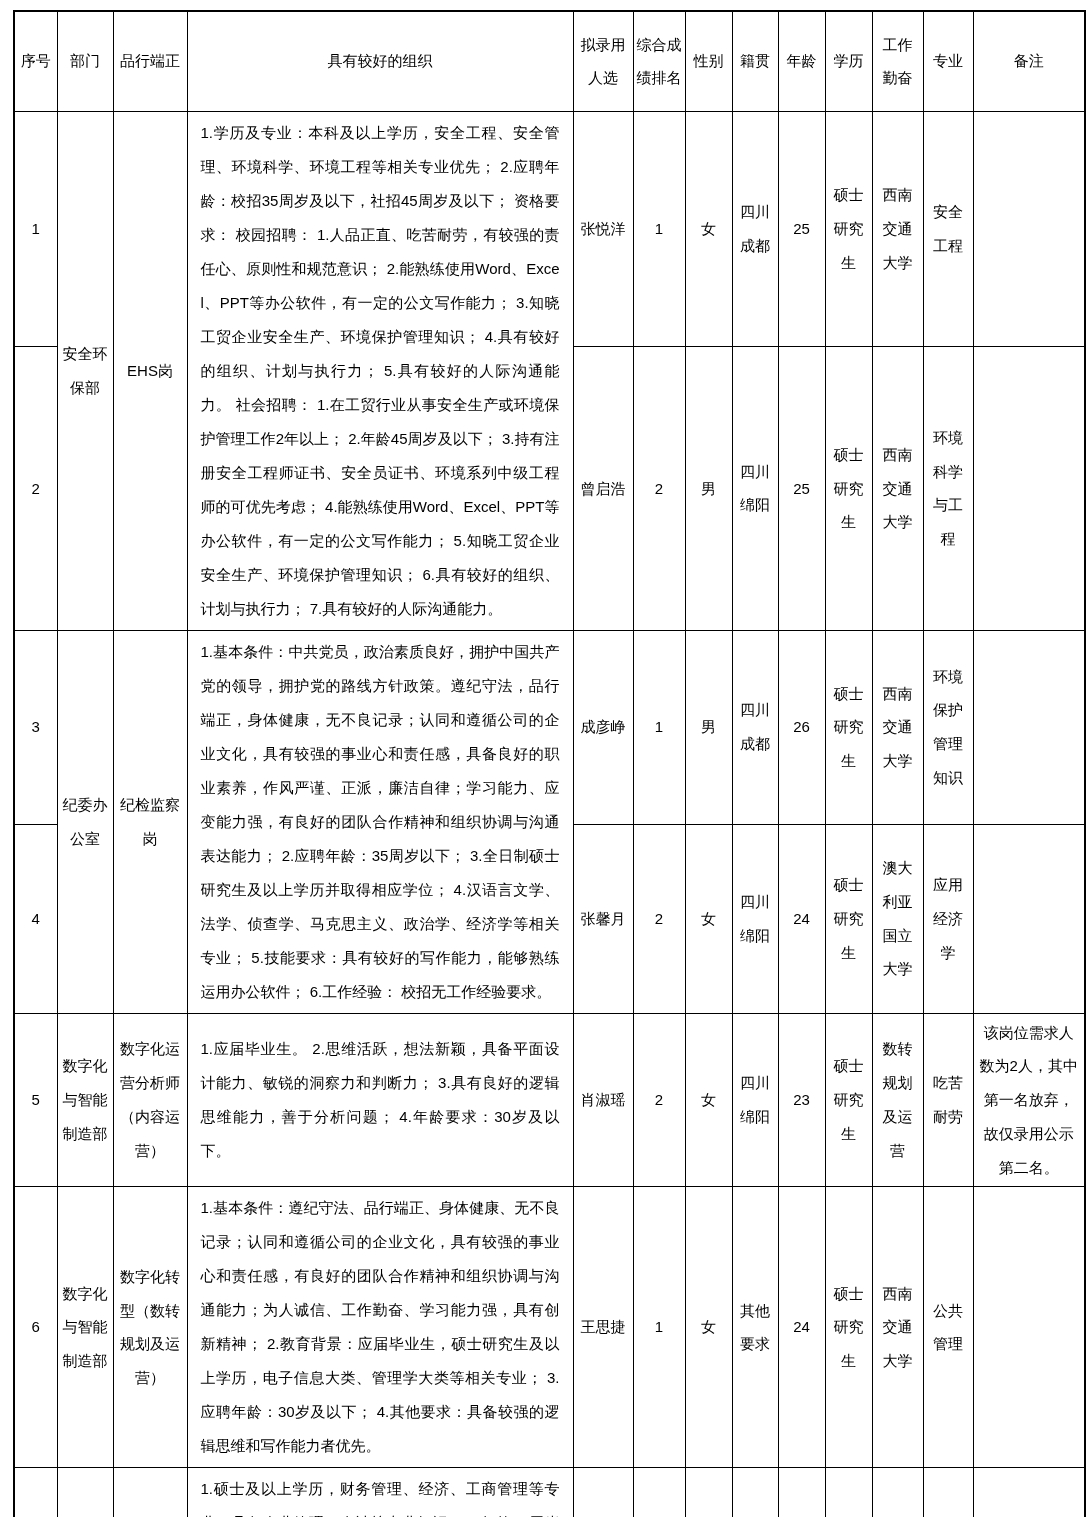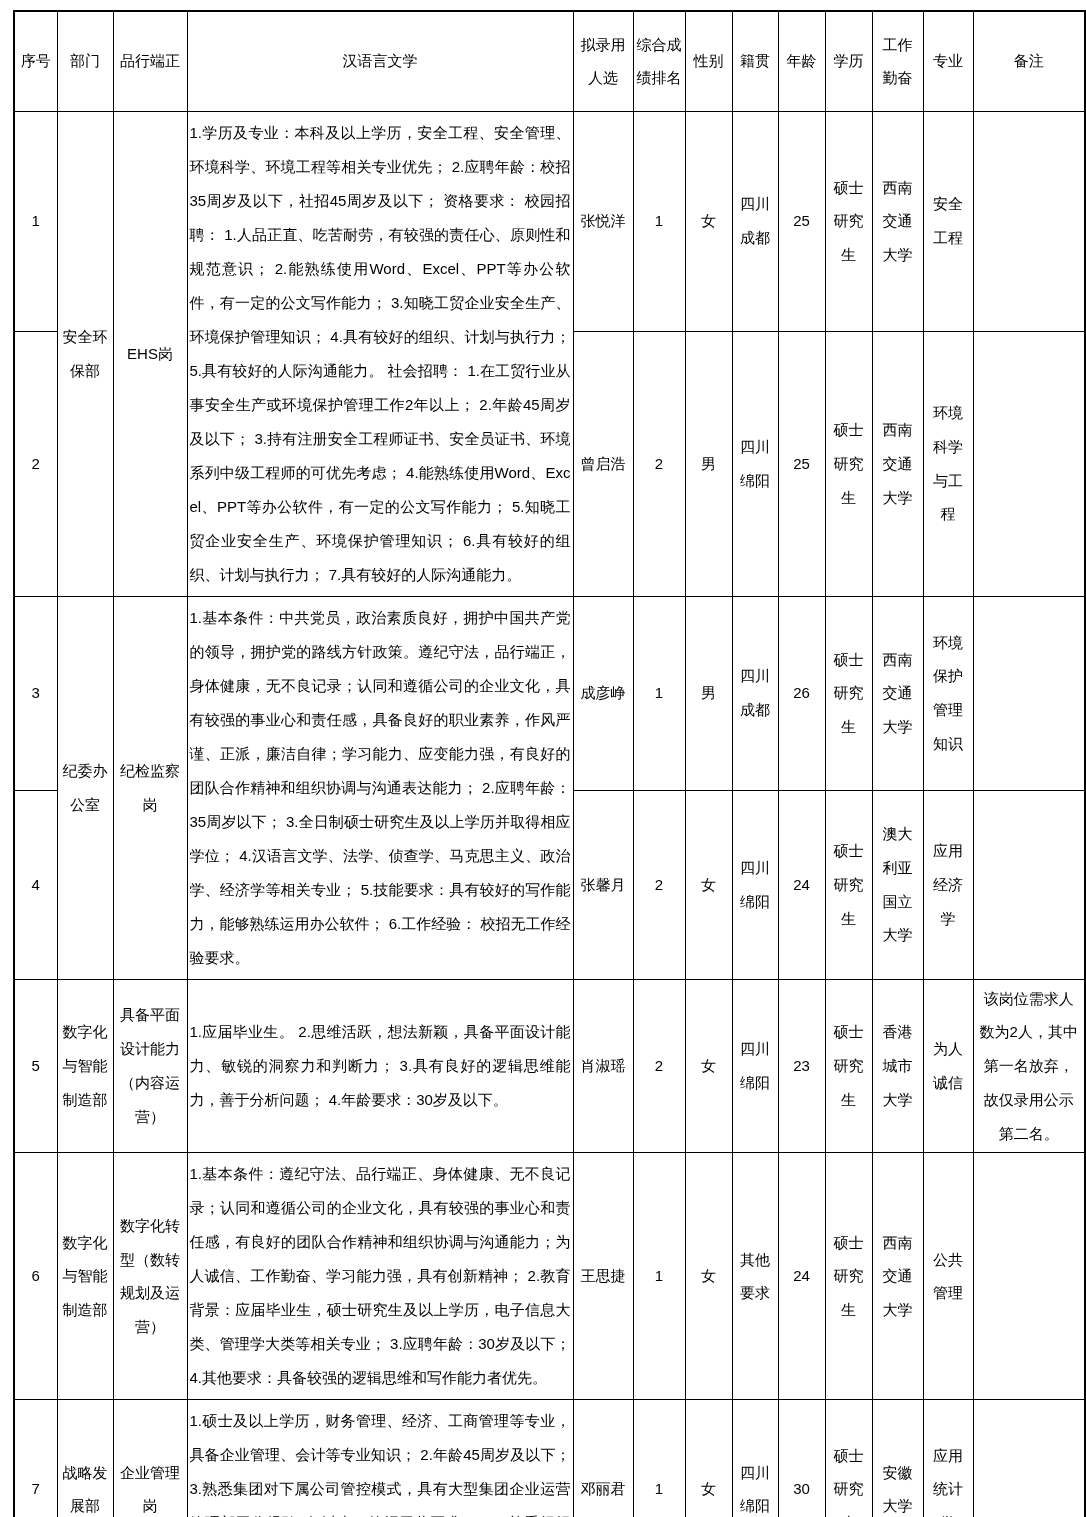--- a/index.html
+++ b/index.html
@@ -29,21 +29,21 @@
     text-align: center;
     font-weight: normal;
     font-size: 15px;
     line-height: 2.25;
     padding: 2px 3px;
     word-break: break-all;
     overflow: hidden;
   }
   table.pub td.req {
     text-align: justify;
-    padding: 4px 2px;
+    padding: 4px 13px;
     line-height: 34px;
   }
   tr.hdr  { height: 100px; }
   tr.r1 { height: 215px; }
   tr.r2 { height: 258px; }
   tr.r3 { height: 171px; }
   tr.r4 { height: 166px; }
   tr.r5 { height: 170px; }
   tr.r6 { height: 240px; }
   tr.r7 { height: 165px; }
@@ -79,21 +79,21 @@
         <col class="c-edu">
         <col class="c-sch">
         <col class="c-maj">
         <col class="c-rem">
     </colgroup>
     <thead>
       <tr class="hdr">
         <th>序号</th>
         <th>部门</th>
         <th>品行端正</th>
-        <th>汉语言文学</th>
+        <th>具有较好的组织</th>
         <th>拟录用人选</th>
         <th>综合成绩排名</th>
         <th>性别</th>
         <th>籍贯</th>
         <th>年龄</th>
         <th>学历</th>
         <th>工作勤奋</th>
         <th>专业</th>
         <th>备注</th>
       </tr>
@@ -149,30 +149,30 @@
         <td>四川绵阳</td>
         <td>24</td>
         <td>硕士研究生</td>
         <td>澳大利亚国立大学</td>
         <td>应用经济学</td>
         <td></td>
       </tr>
       <tr class="r5">
         <td>5</td>
         <td>数字化与智能制造部</td>
-        <td>具备平面设计能力（内容运营）</td>
+        <td>数字化运营分析师（内容运营）</td>
         <td class="req">1.应届毕业生。 2.思维活跃，想法新颖，具备平面设计能力、敏锐的洞察力和判断力； 3.具有良好的逻辑思维能力，善于分析问题； 4.年龄要求：30岁及以下。</td>
         <td>肖淑瑶</td>
         <td>2</td>
         <td>女</td>
         <td>四川绵阳</td>
         <td>23</td>
         <td>硕士研究生</td>
-        <td>香港城市大学</td>
-        <td>为人诚信</td>
+        <td>数转规划及运营</td>
+        <td>吃苦耐劳</td>
         <td>该岗位需求人数为2人，其中第一名放弃，故仅录用公示第二名。</td>
       </tr>
       <tr class="r6">
         <td>6</td>
         <td>数字化与智能制造部</td>
         <td>数字化转型（数转规划及运营）</td>
         <td class="req">1.基本条件：遵纪守法、品行端正、身体健康、无不良记录；认同和遵循公司的企业文化，具有较强的事业心和责任感，有良好的团队合作精神和组织协调与沟通能力；为人诚信、工作勤奋、学习能力强，具有创新精神； 2.教育背景：应届毕业生，硕士研究生及以上学历，电子信息大类、管理学大类等相关专业； 3.应聘年龄：30岁及以下； 4.其他要求：具备较强的逻辑思维和写作能力者优先。</td>
         <td>王思捷</td>
         <td>1</td>
         <td>女</td>

